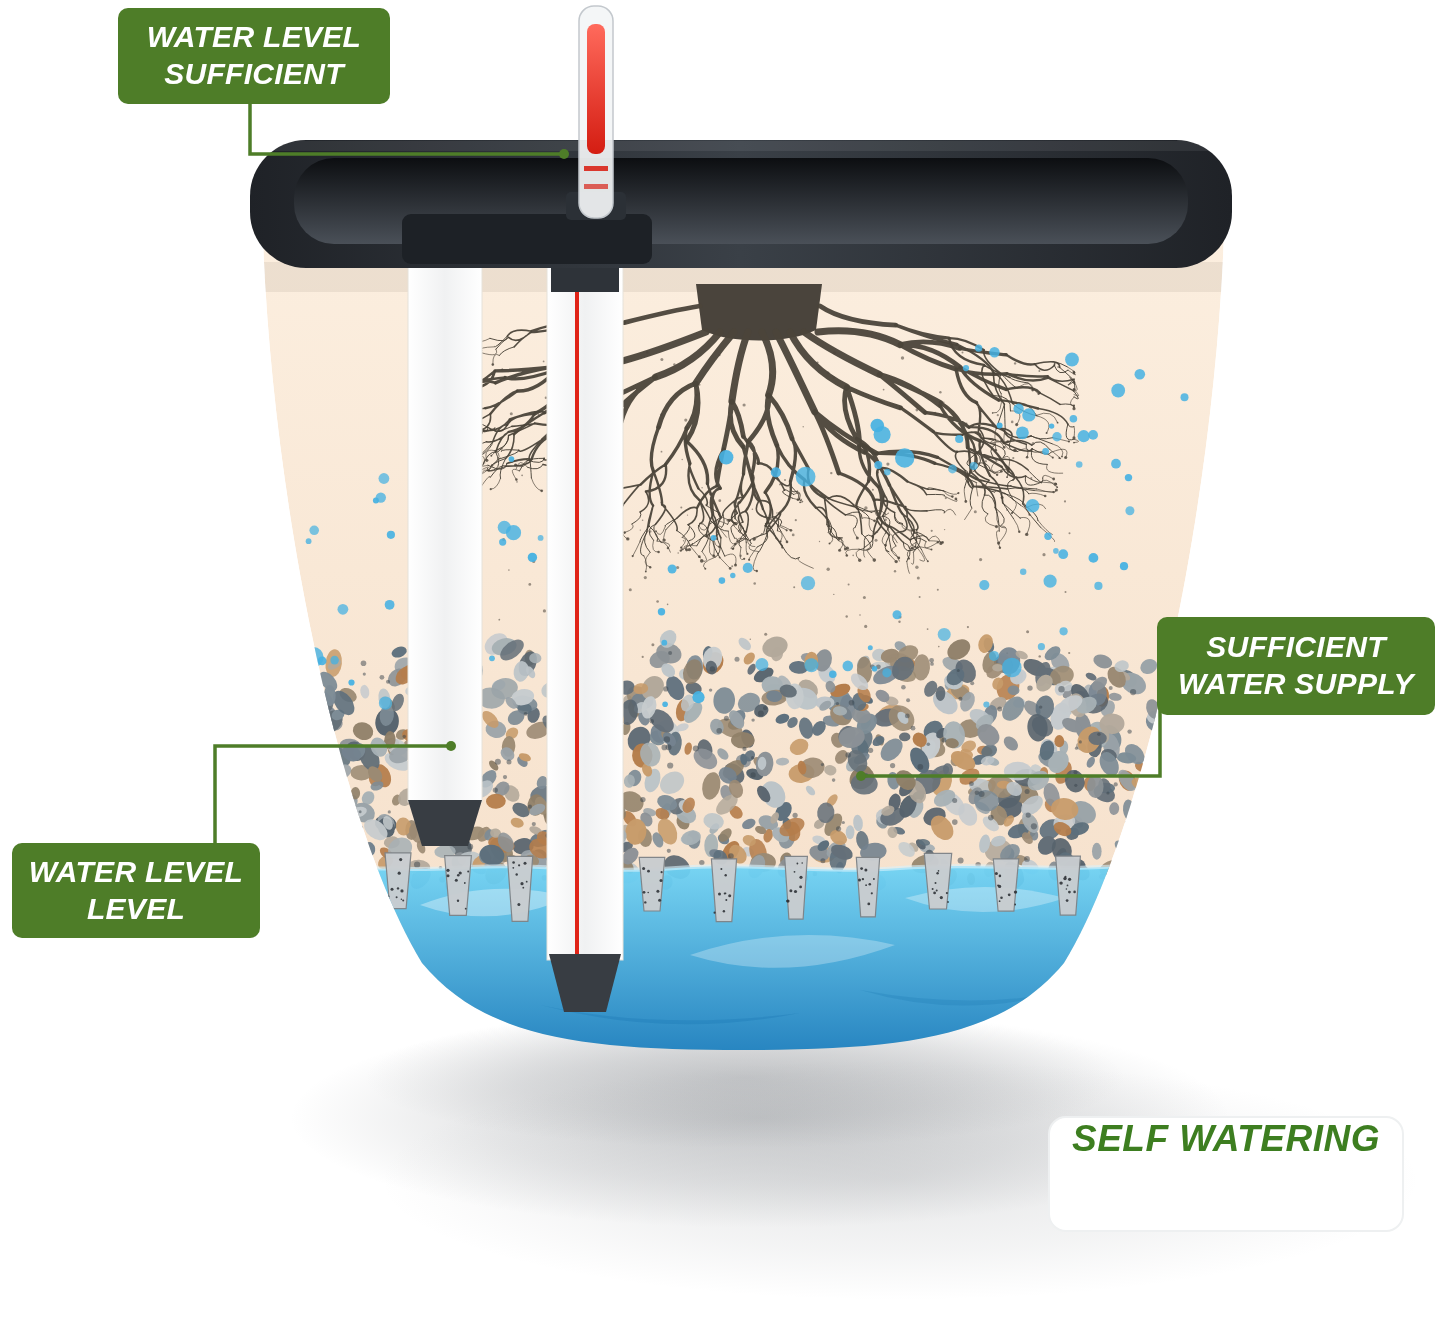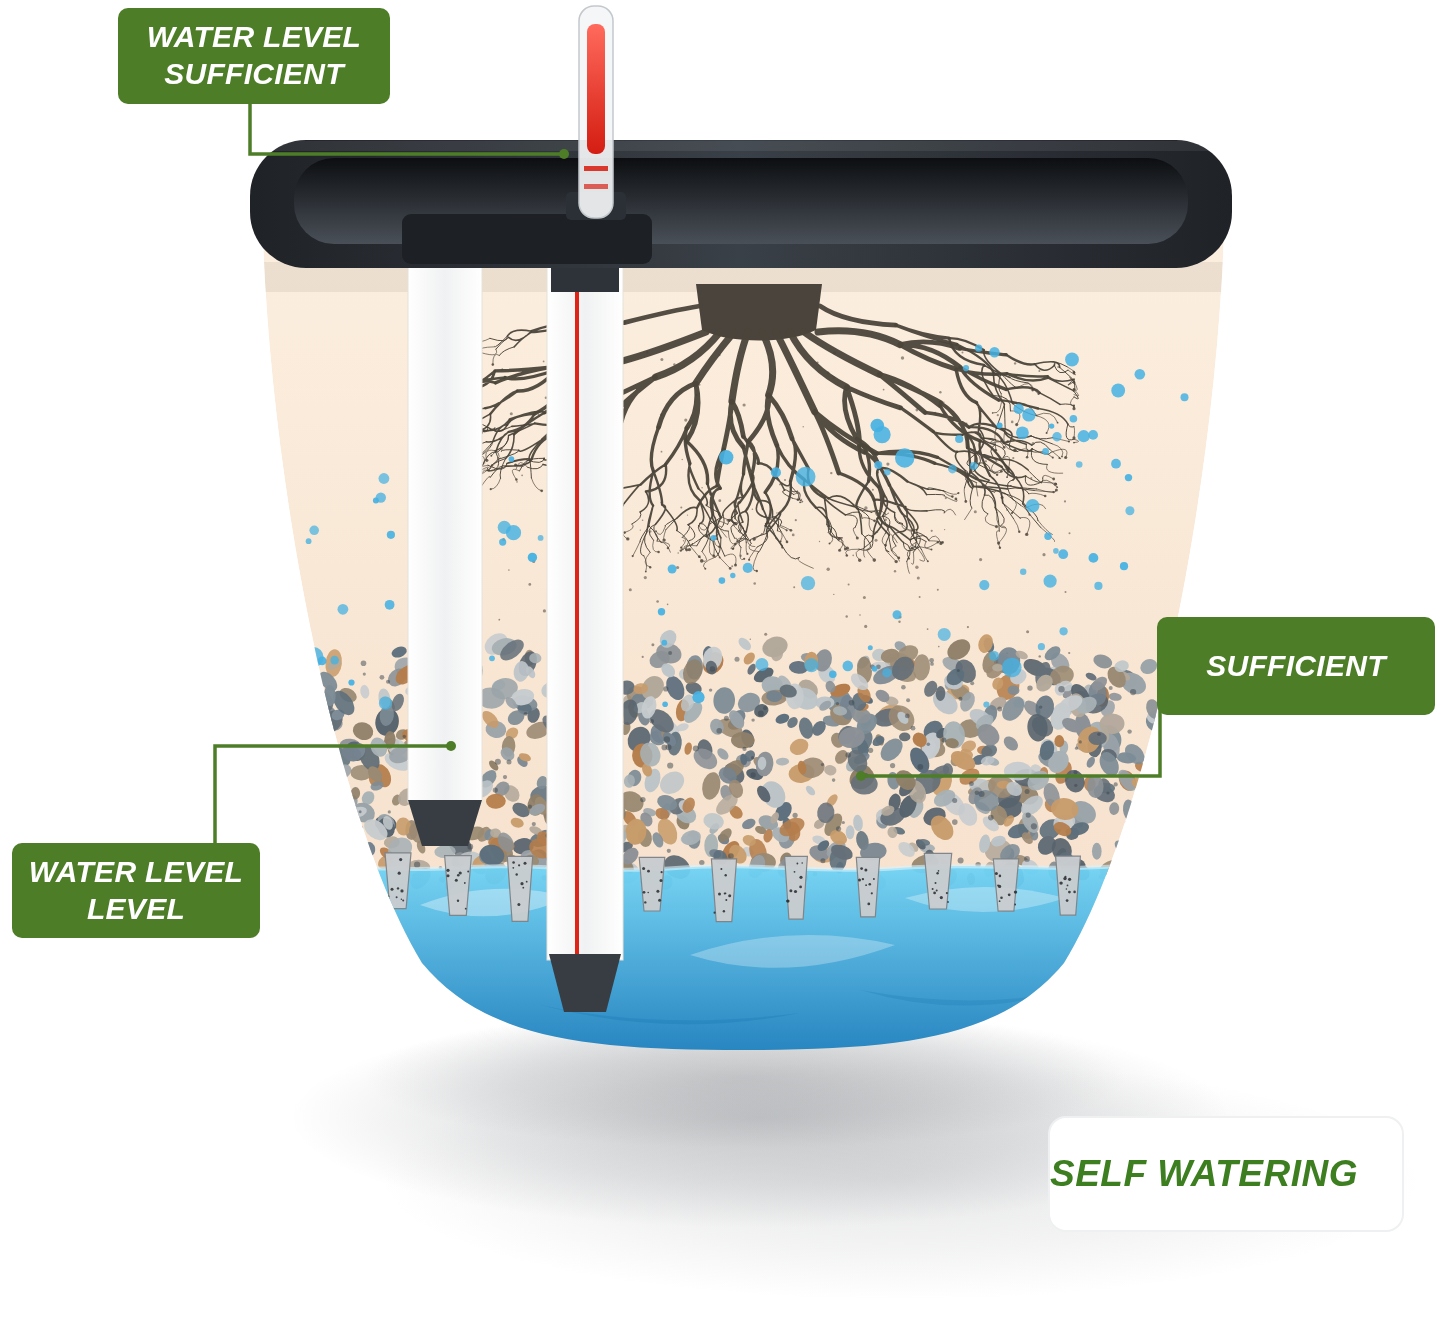--- a/index.html
+++ b/index.html
@@ -7,21 +7,21 @@
          font-family:"Liberation Sans",sans-serif;font-style:italic;}
   svg.scene{position:absolute;left:0;top:0;}
   .badge{position:absolute;background:var(--badge-green,#4e7d28);color:#ffffff;font-weight:bold;
          text-align:center;border-radius:10px;display:flex;flex-direction:column;justify-content:center;
          line-height:1.22;letter-spacing:.3px;}
   .badge span{display:block;}
   #badge-indicator{left:118px;top:8px;width:272px;height:96px;font-size:30px;}
   #badge-supply{left:1157px;top:617px;width:278px;height:98px;font-size:30px;}
   #badge-shaft{left:12px;top:843px;width:248px;height:95px;font-size:30px;}
   .card{position:absolute;left:1048px;top:1116px;width:352px;height:112px;background:#ffffff;
-        border:2px solid #eef0f1;border-radius:18px;display:flex;flex-direction:row;
+        border:2px solid #eef0f1;border-radius:18px;display:flex;flex-direction:column;
         justify-content:flex-start;align-items:center;gap:13px;}
   .card-title{font-size:37px;font-weight:bold;color:var(--title-green,#3d7e20);letter-spacing:.5px;}
   .card-sub{font-size:26px;font-weight:bold;color:var(--subtitle-green,#53634a);margin-top:2px;letter-spacing:.5px;}
   .connector{fill:none;stroke:var(--connector-green,#4e7d28);stroke-width:3.5;stroke-linecap:round;}
   .cdot{fill:var(--connector-green,#4e7d28);}
 </style>
 </head>
 <body>
 
 <div class="stage">
@@ -1567,20 +1567,21 @@
       <circle class="cdot" cx="451" cy="746" r="5"></circle>
     </g>
   </svg>
 
   <div class="badge" id="badge-indicator">
     <span>WATER LEVEL</span>
     <span>SUFFICIENT</span>
   </div>
   <div class="badge" id="badge-supply">
     <span>SUFFICIENT</span>
+    <span>WATER SUPPLY</span>
   </div>
   <div class="badge" id="badge-shaft">
     <span>WATER LEVEL</span>
     <span>LEVEL</span>
   </div>
 
   <div class="card">
     <div class="card-title">SELF WATERING</div>
   </div>
 </div>

